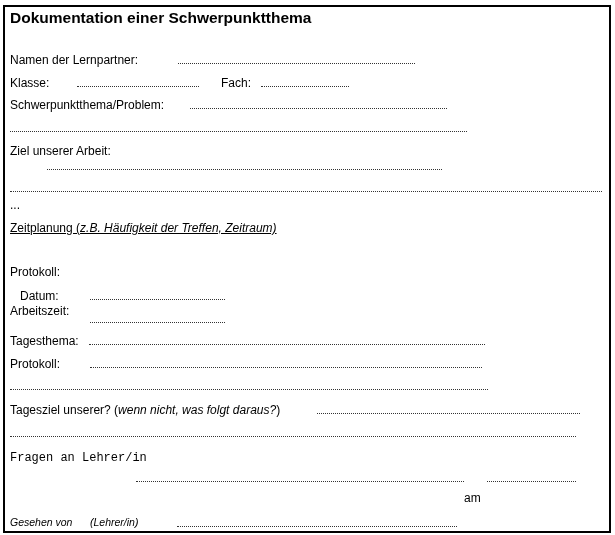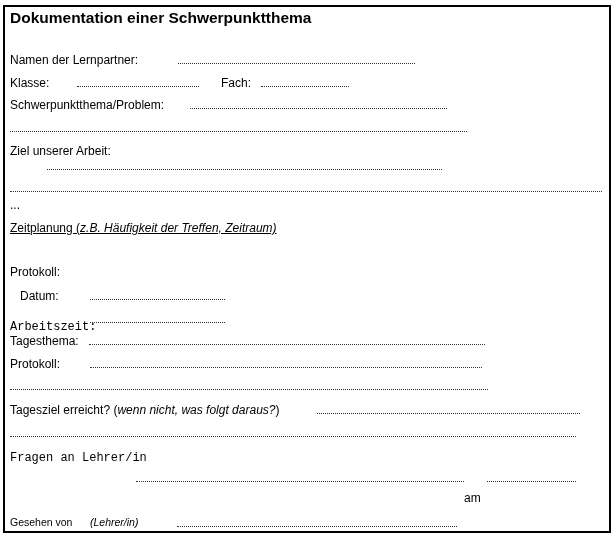--- a/index.html
+++ b/index.html
@@ -39,34 +39,34 @@
 <div class="dots" style="left:10px; top:191px; width:592px;"></div>
 <div class="abs lbl" style="left:10px; top:198px;">...</div>
 
 <div class="abs lbl" style="left:10px; top:221px;text-decoration:underline;"><span>Zeitplanung (</span><span class="it">z.B. Häufigkeit der Treffen, Zeitraum)</span></div>
 
 <div class="abs lbl bold" style="left:10px; top:265px;">Protokoll:</div>
 
 <div class="abs lbl" style="left:20px; top:289px;">Datum:</div>
 <div class="dots" style="left:90px; top:299px; width:135px;"></div>
 
-<div class="abs lbl" style="left:10px; top:320px;font-family:Liberation Mono, monospace;">Arbeitszeit:</div>
+<div class="abs lbl" style="left:10px; top:304px;">Arbeitszeit:</div>
 <div class="dots" style="left:90px; top:322px; width:135px;"></div>
 
 <div class="abs lbl" style="left:10px; top:334px;">Tagesthema:</div>
 <div class="dots" style="left:89px; top:344px; width:396px;"></div>
 
 <div class="abs lbl" style="left:10px; top:357px;">Protokoll:</div>
 <div class="dots" style="left:90px; top:367px; width:392px;"></div>
 <div class="dots" style="left:10px; top:389px; width:478px;"></div>
 
-<div class="abs lbl" style="left:10px; top:403px;"><span>Tagesziel erreicht? (</span><span class="it">wenn nicht, was folgt daraus?</span><span>)</span></div>
+<div class="abs lbl" style="left:10px; top:403px;"><span>Tagesziel unserer? (</span><span class="it">wenn nicht, was folgt daraus?</span><span>)</span></div>
 <div class="dots" style="left:317px; top:413px; width:263px;"></div>
 <div class="dots" style="left:10px; top:436px; width:566px;"></div>
 
 <div class="abs lbl" style="left:10px; top:451px;font-family:Liberation Mono, monospace;">Fragen an Lehrer/in</div>
 <div class="dots" style="left:136px; top:481px; width:328px;"></div>
 <div class="abs lbl" style="left:464px; top:471px;margin-top:20px;">am</div>
 <div class="dots" style="left:487px; top:481px; width:89px;"></div>
 
-<div class="abs small" style="left:10px; top:516px;">Gesehen von</div>
+<div class="abs small" style="left:10px; top:516px;font-style:italic;">Gesehen von</div>
 <div class="abs small it" style="left:90px; top:516px;font-style:italic;">(Lehrer/in)</div>
 <div class="dots" style="left:177px; top:526px; width:280px;"></div>
 
 </body></html>

